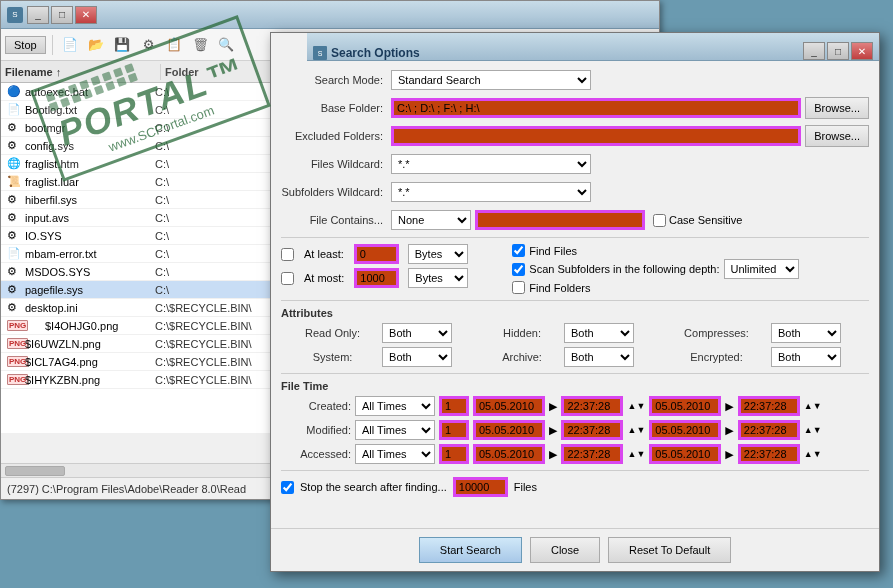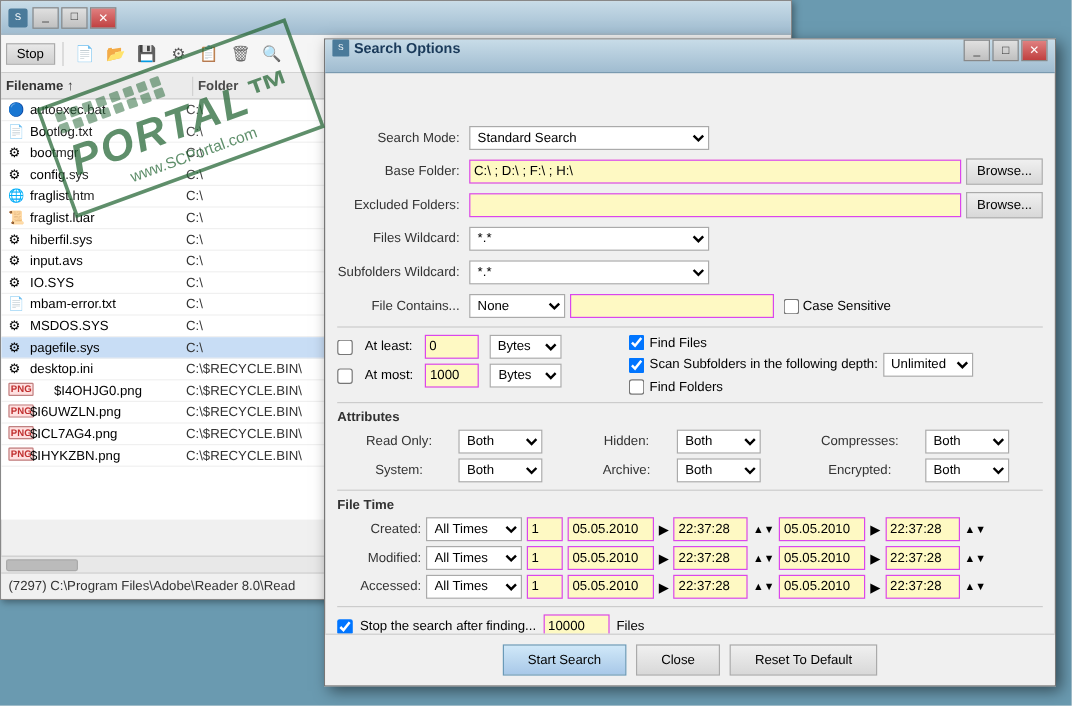--- a/index.html
+++ b/index.html
@@ -113,23 +113,24 @@
       height: 540px;
       background: #f0f0f0;
       border: 1px solid #777;
       box-shadow: 4px 4px 12px rgba(0,0,0,0.5);
       z-index: 10;
     }
     .dialog-titlebar {
       background: linear-gradient(to bottom, #c8dce8, #a0bcd0);
       height: 28px;
       display: flex;
-      align-items: flex-start;
+      align-items: flex-end;
       padding: 0 6px;
       border-bottom: 1px solid #7a9ab0;
+      margin-left: 36px;
     }
     .dialog-title-icon { width: 14px; height: 14px; background: #4a7a9a; margin-right: 4px; border-radius: 1px; display: flex; align-items: center; justify-content: center; color: white; font-size: 7px; }
     .dialog-title-text { flex: 1; font-size: 12px; font-weight: bold; color: #1a3a5a; }
     .dialog-tb-buttons { display: flex; gap: 2px; }
 
     .form-row {
       display: flex;
       align-items: center;
       margin-bottom: 6px;
       min-height: 22px;
@@ -144,22 +145,22 @@
 
     select {
       border: 1px solid #aaa;
       background: white;
       height: 20px;
       padding: 0 2px;
       font-size: 11px;
       cursor: pointer;
     }
     input[type="text"] {
-      border: 1px solid #d946ef;
-      background: #fef9c3;
+      border: 3px solid #d946ef;
+      background: #c2410c;
       height: 20px;
       padding: 0 3px;
       font-size: 11px;
     }
     input[type="checkbox"] {
       cursor: pointer;
     }
 
     .browse-btn {
       padding: 2px 8px;
@@ -463,21 +464,21 @@
   <div class="dialog-titlebar">
     <div class="dialog-title-icon">S</div>
     <span class="dialog-title-text">Search Options</span>
     <div class="dialog-tb-buttons">
       <div class="tb-btn">_</div>
       <div class="tb-btn">□</div>
       <div class="tb-btn close-btn">✕</div>
     </div>
   </div>
 
-  <div style="padding: 8px 10px; height: calc(100% - 78px); overflow-y: auto; margin-top: 35px;">
+  <div style="padding: 8px 10px; height: calc(100% - 78px); overflow-y: auto;">
 
     <div class="form-row">
       <span class="form-label">Search Mode:</span>
       <select style="width:200px;">
         <option>Standard Search</option>
         <option>Duplicate Search</option>
         <option>Summary Search</option>
       </select>
     </div>
 
@@ -509,21 +510,21 @@
       <input type="text" style="width: 170px; margin-left: 4px;">
       <label style="margin-left:8px; display:flex; align-items:center; gap:3px;">
         <input type="checkbox" style="">
         <span>Case Sensitive</span>
       </label>
     </div>
 
     <hr class="section-divider">
 
     <div>
-      <div style="display:flex; gap:36px; align-items:flex-start;">
+      <div style="display:flex; gap:24px; align-items:flex-start;">
         <div>
           <div class="filesize-row">
             <input type="checkbox" style="">
             <span style="margin:0 4px;">At least:</span>
             <input type="text" style="width: 45px;" value="0">
             <select style="width:60px;margin-left:3px;"><option>Bytes</option><option>KB</option><option>MB</option></select>
           </div>
           <div class="filesize-row">
             <input type="checkbox" style="">
             <span style="margin:0 4px;">At most:</span>

